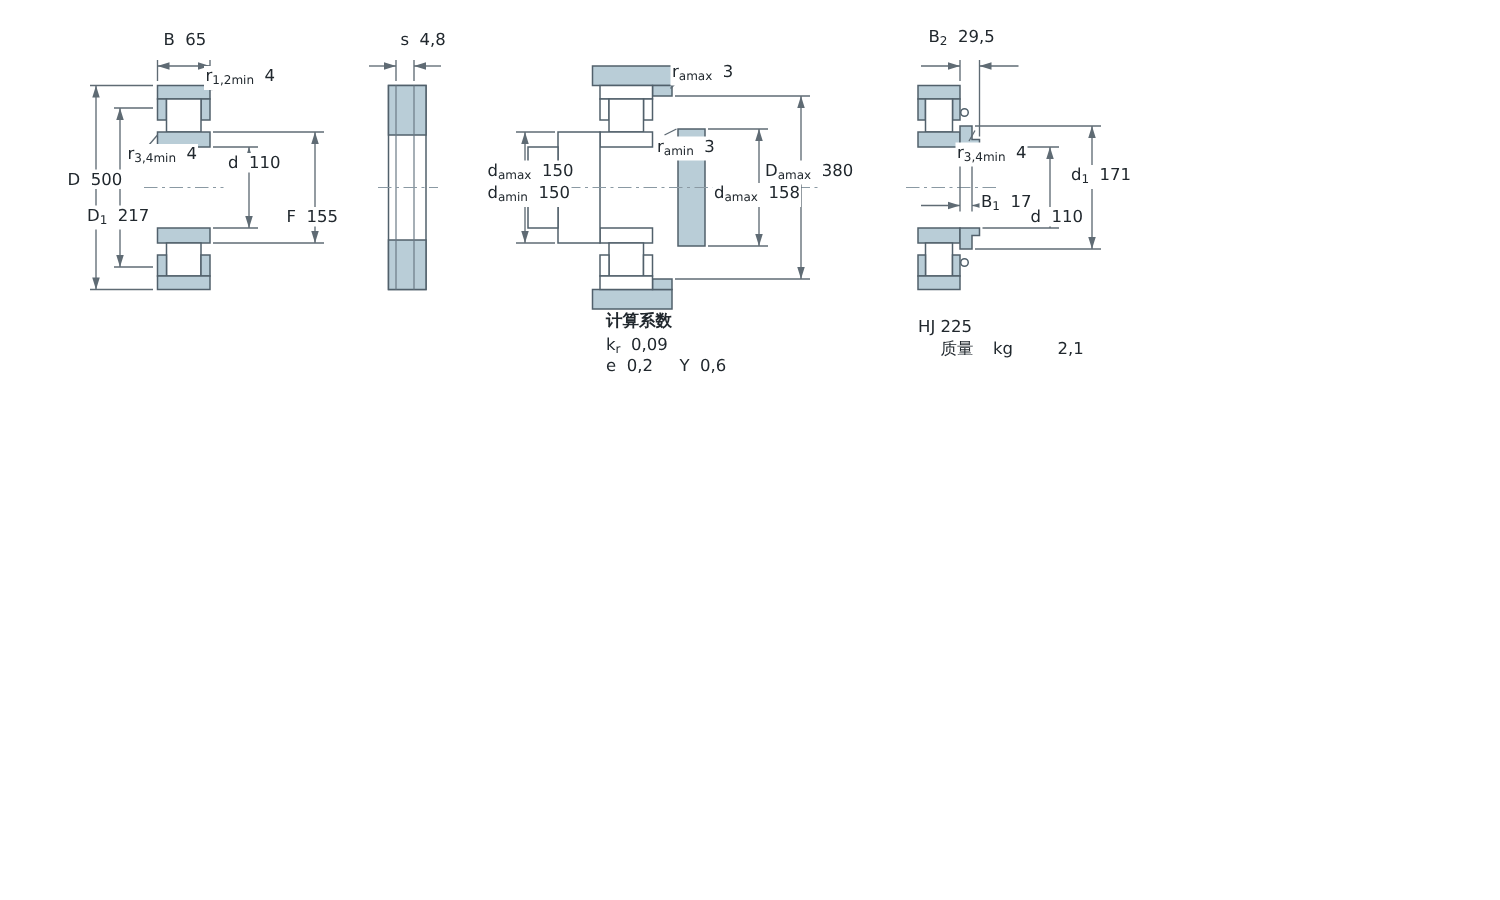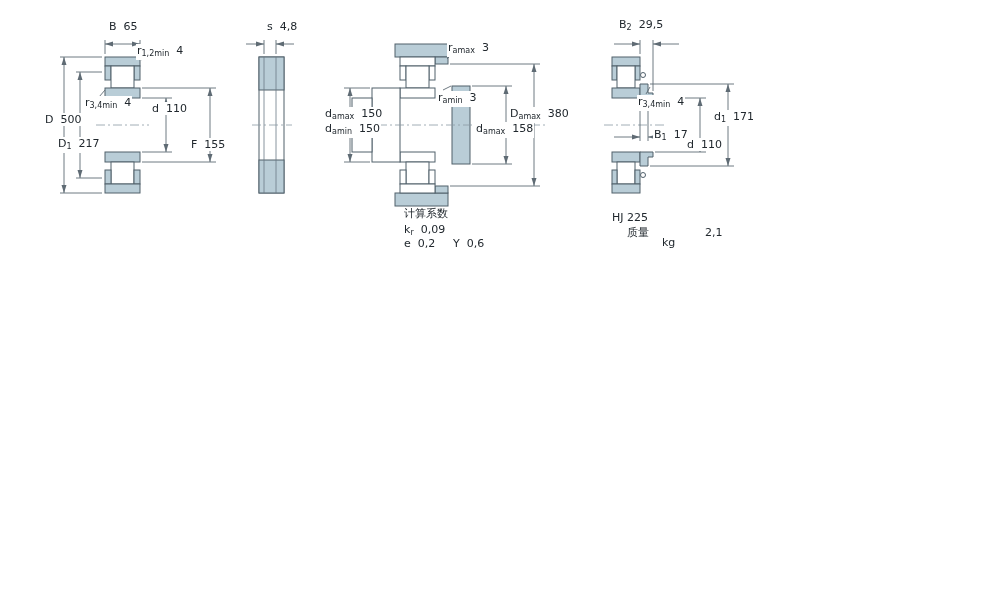--- a/index.html
+++ b/index.html
@@ -8,21 +8,21 @@
   .canvas{position:relative;width:1000px;height:600px;background:#ffffff;overflow:hidden}
   svg.draw{position:absolute;left:0;top:0}
   .f{fill:#b9cdd7;stroke:#51606b;stroke-width:1}
   .o{fill:#ffffff;stroke:#51606b;stroke-width:1}
   .ln{stroke:#6b7a85;stroke-width:.8}
   .dim{stroke:#5f6b74;stroke-width:.9;fill:none}
   .cl{stroke:#8a99a3;stroke-width:.8;stroke-dasharray:9 3 2 3}
   .dim-label{position:absolute;font-size:11px;line-height:13px;color:#21282e;background:#ffffff;white-space:nowrap;padding:0 1px}
   .dim-label .sub{font-size:8px;vertical-align:-2px}
   .dim-label .val{margin-left:7px}
-  .heading{font-weight:normal}
+  .heading{font-weight:bold}
 </style>
 </head>
 <body>
 
 <div class="canvas">
 
   <svg class="draw" width="1000" height="600" viewBox="0 0 1000 600">
     <defs>
       <marker id="mE" markerUnits="userSpaceOnUse" markerWidth="9" markerHeight="6" refX="8.5" refY="3" orient="auto">
           <path d="M0.5,0.5 L8.5,3 L0.5,5.5 Z" fill="#5f6b74"></path>
@@ -171,16 +171,16 @@
   <div class="dim-label" style="left:403px;top:237px"><span class="sym">e</span><span class="val">0,2</span></div>
   <div class="dim-label" style="left:452px;top:237px"><span class="sym">Y</span><span class="val">0,6</span></div>
 
   <div class="dim-label" style="left:618px;top:18px"><span class="sym">B</span><span class="sub">2</span><span class="val">29,5</span></div>
   <div class="dim-label" style="left:637px;top:95px"><span class="sym">r</span><span class="sub">3,4min</span><span class="val">4</span></div>
   <div class="dim-label" style="left:653px;top:128px"><span class="sym">B</span><span class="sub">1</span><span class="val">17</span></div>
   <div class="dim-label" style="left:713px;top:110px"><span class="sym">d</span><span class="sub">1</span><span class="val">171</span></div>
   <div class="dim-label" style="left:686px;top:138px"><span class="sym">d</span><span class="val">110</span></div>
   <div class="dim-label" style="left:611px;top:211px">HJ 225</div>
   <div class="dim-label" style="left:626px;top:226px">质量</div>
-  <div class="dim-label" style="left:661px;top:236px">kg</div>
+  <div class="dim-label" style="left:661px;top:226px">kg</div>
   <div class="dim-label" style="left:704px;top:226px">2,1</div>
 
 </div>
 
 </body></html>

